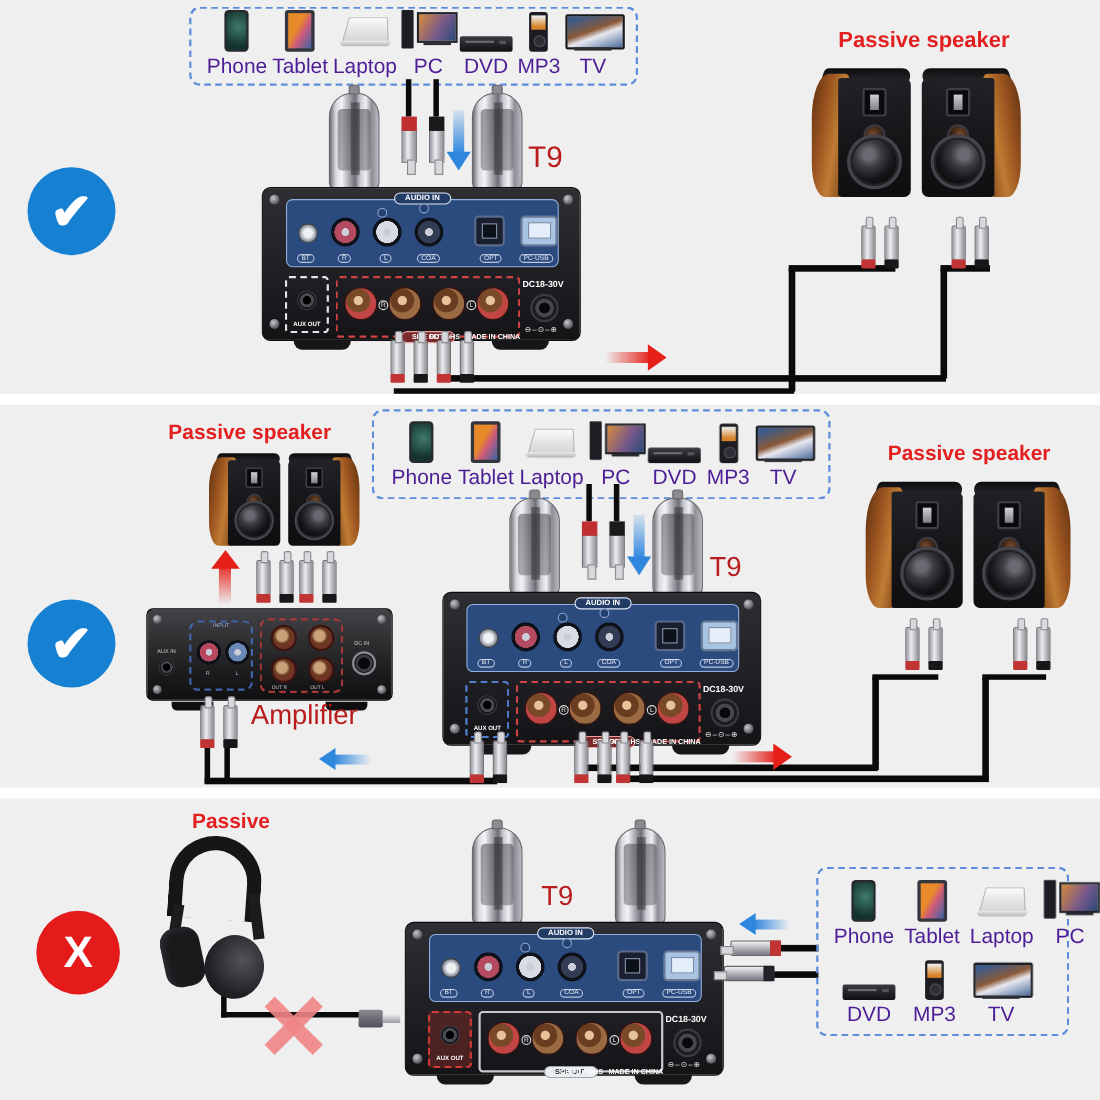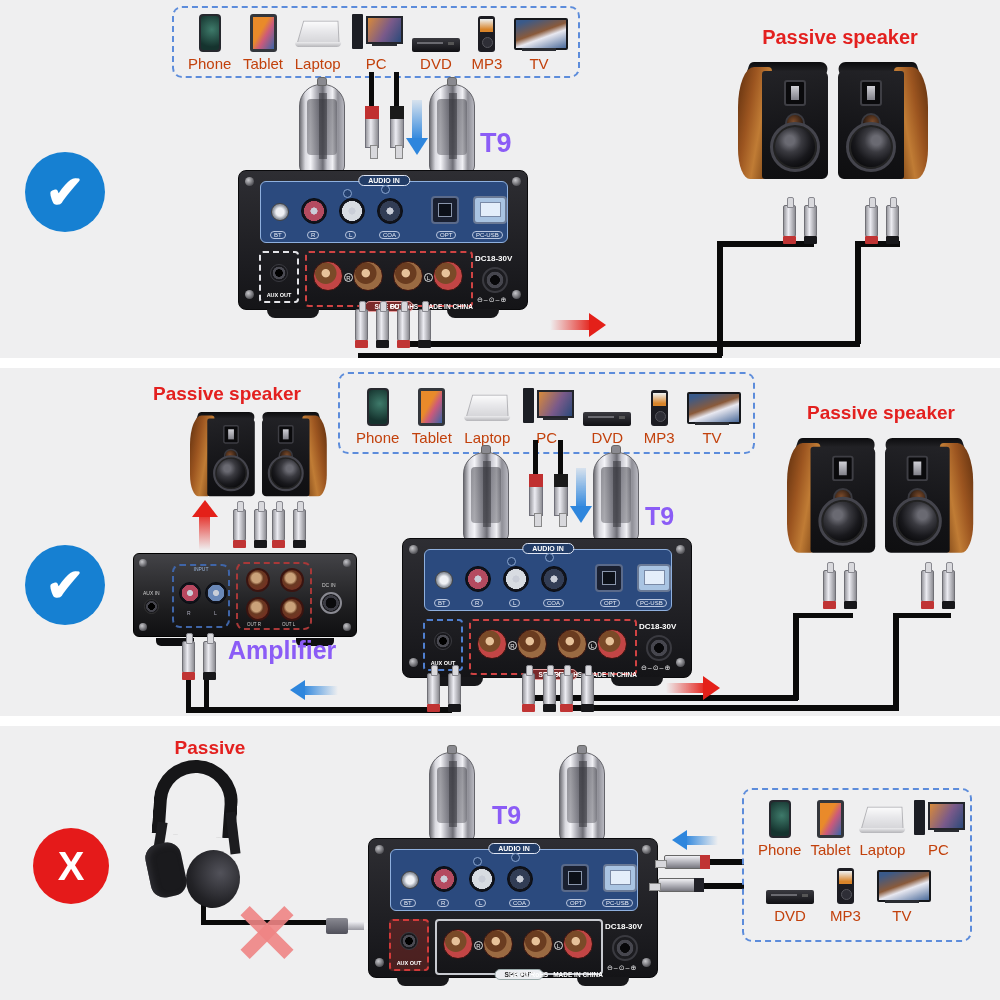--- a/index.html
+++ b/index.html
@@ -13,36 +13,36 @@
   #badge1,#badge2 { width:80px; height:80px; background:#1680d2; font-size:46px; }
   #badge1 { left:25px; top:152px; } #badge2 { left:25px; top:545px; }
   #badge3 { left:33px; top:828px; width:76px; height:76px; background:#e51a1a; font-size:40px; }
 
   
   .rlabel { position:absolute; color:#e3201f; font-weight:bold; text-align:center; }
   #ps1 { left:740px; top:26px; width:200px; font-size:20px; }
   #ps2l { left:138px; top:383px; width:178px; font-size:19px; }
   #ps2r { left:792px; top:402px; width:178px; font-size:19px; }
   #hslab { left:160px; top:737px; width:100px; font-size:19px; }
-  .blabel { position:absolute; color:#8b5cf6; font-weight:bold; }
+  .blabel { position:absolute; color:#b91c1c; font-weight:normal; }
   #t9lab1 { left:480px; top:128px; font-size:27px; }
   #t9lab2 { left:645px; top:502px; font-size:25px; }
   #t9lab3 { left:492px; top:801px; font-size:25px; }
   #amplab { left:228px; top:636px; font-size:25px; }
 
   
   .dev-box { position:absolute; border:2px dashed #5c8cdb; border-radius:10px; }
   #strip1 { left:172px; top:6px; width:408px; height:72px; display:flex; align-items:flex-end; justify-content:space-between; padding:6px 14px 4px; }
   #strip2 { left:338px; top:372px; width:417px; height:82px; display:flex; align-items:flex-end; justify-content:space-between; padding:6px 16px 6px; }
   #devgrid { left:742px; top:788px; width:230px; height:154px; padding:8px 6px 4px; }
   .dg-row { display:flex; align-items:flex-end; }
   .dg-row.r1 { gap:9px; padding-left:8px; }
   .dg-row.r2 { gap:16px; padding-left:16px; margin-top:10px; }
   .dev-item { display:flex; flex-direction:column; align-items:center; gap:3px; }
-  .dev-label { font-size:15px; color:#c2410c; }
+  .dev-label { font-size:19px; color:#4c1d95; }
   .dev-icon { position:relative; display:block; }
   .icon-phone { width:22px; height:38px; background:#26282e; border-radius:4px; }
   .icon-phone::after { content:''; position:absolute; inset:2px; border-radius:3px; background:radial-gradient(circle at 60% 40%, #3e7a6a, #15332e 75%); }
   .icon-tablet { width:27px; height:38px; background:#33363c; border-radius:3px; }
   .icon-tablet::after { content:''; position:absolute; inset:3px; background:linear-gradient(120deg,#e98a2a 40%,#cc5a7a 60%,#3a66a8); }
   .icon-laptop { width:46px; height:36px; }
   .icon-laptop::before { content:''; position:absolute; left:5px; top:2px; width:37px; height:26px; background:linear-gradient(#fbfbfc,#d2d2d6); border:1px solid #b4b4b8; transform:perspective(60px) rotateX(28deg) skewX(-6deg); }
   .icon-laptop::after { content:''; position:absolute; left:0; bottom:5px; width:46px; height:5px; background:linear-gradient(#ececee,#b4b4b8); border-radius:1px 1px 4px 4px; transform:skewX(-8deg); }
   .icon-pc { width:48px; height:40px; }
   .icon-pc::before { content:''; position:absolute; left:0; top:2px; width:11px; height:35px; background:#1c1e24; border-radius:1px; }

